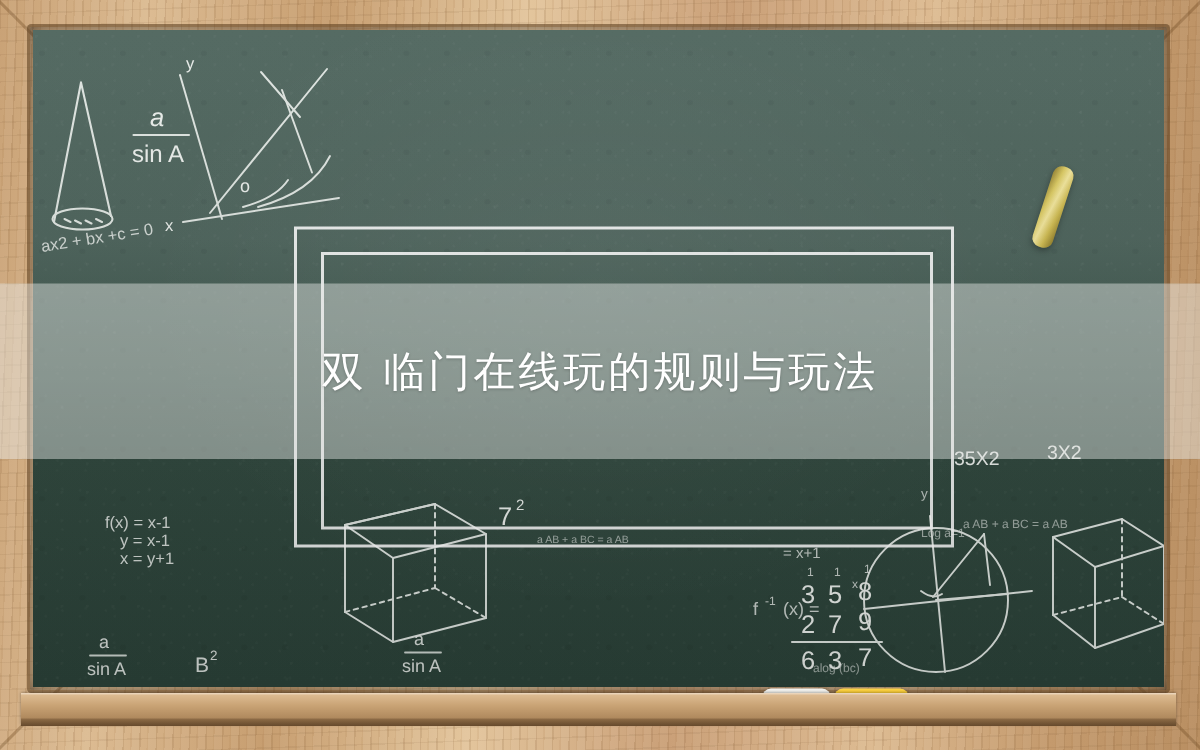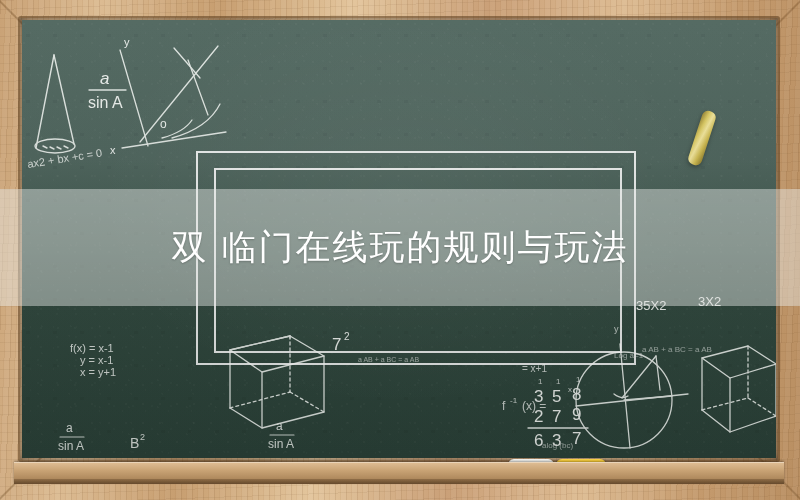--- a/index.html
+++ b/index.html
@@ -106,21 +106,21 @@
     position: absolute;
     left: 0; right: 0;
     top: 189px; height: 117px;
     background: rgba(232,236,233,.45);
     display: flex;
     align-items: center;
     justify-content: center;
   }
   .title-text {
     color: #ffffff;
-    font-size: 35px;
+    font-size: 28px;
     letter-spacing: 2px;
     font-weight: 400;
     white-space: pre;
     text-shadow: 0 1px 2px rgba(0,0,0,.22);
     font-family: "DejaVu Sans", "Liberation Sans", sans-serif;
   }
 
   
   .chalk-stick {
     position: absolute;

